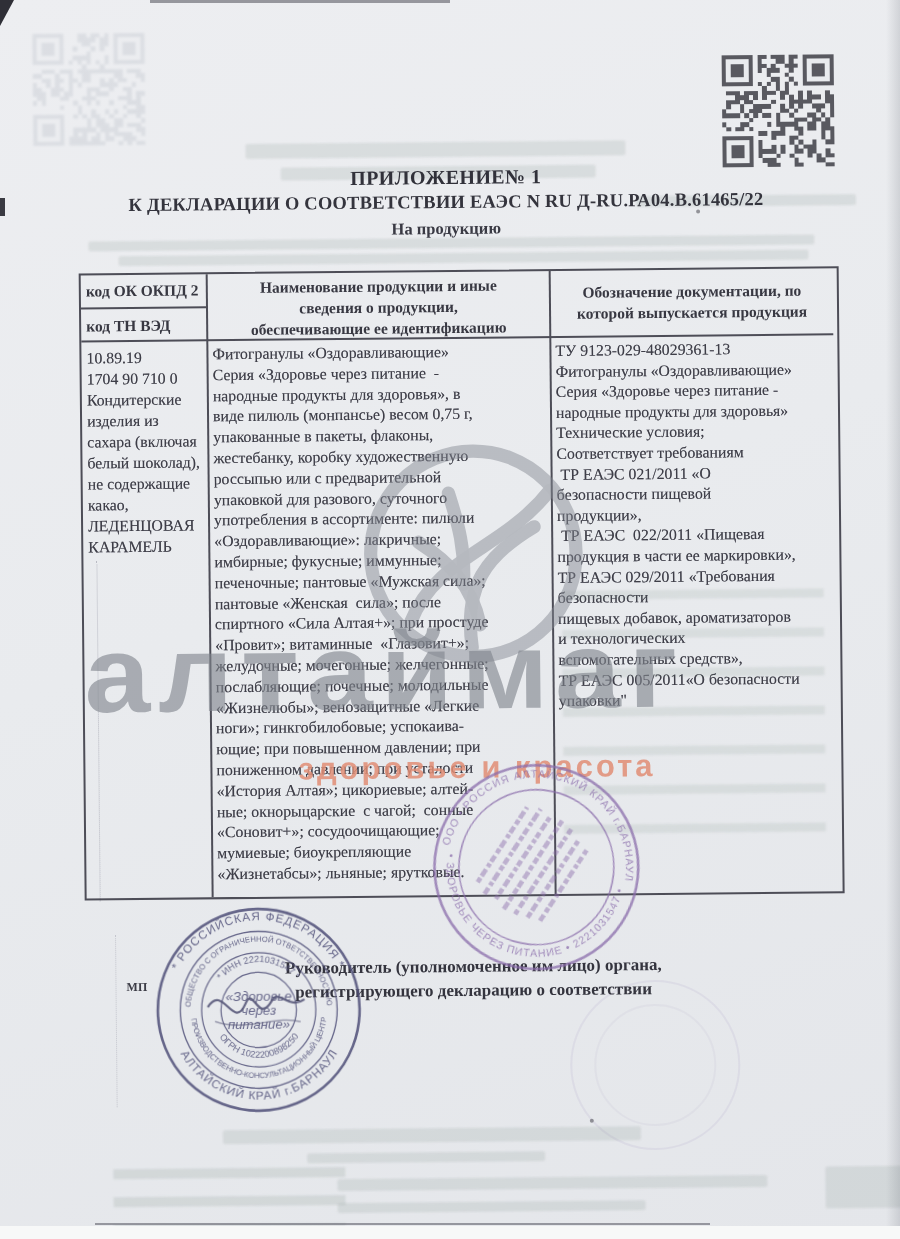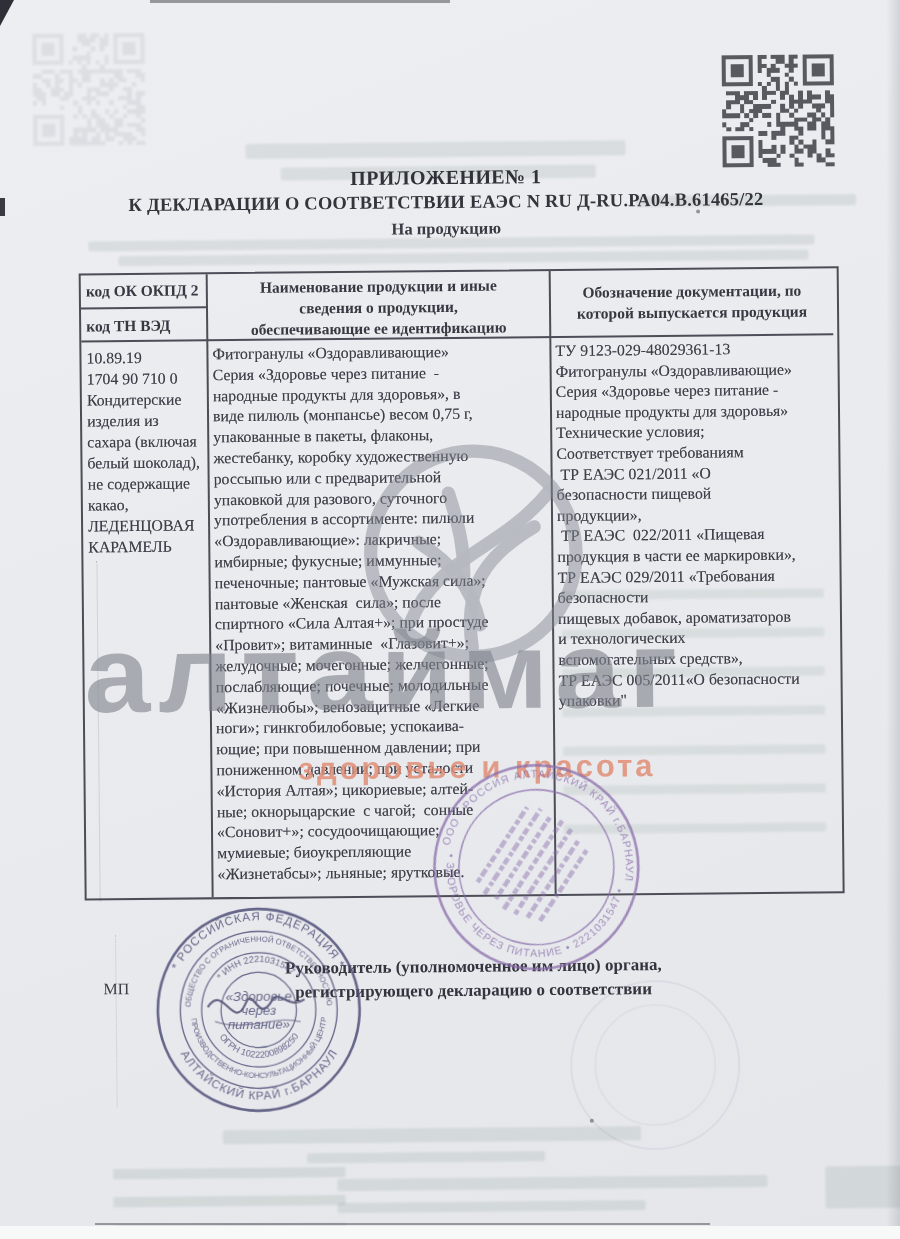--- a/index.html
+++ b/index.html
@@ -26,21 +26,21 @@
   .wm-brand{left:84px;top:612px;z-index:2;font-family:"Liberation Sans",sans-serif;font-weight:bold;
     font-size:118px;line-height:1;letter-spacing:8px;color:rgba(128,132,141,.62);transform:scaleY(.92);}
   .wm-tag{left:297px;top:750px;z-index:2;font-family:"Liberation Sans",sans-serif;font-weight:bold;
     font-size:31px;letter-spacing:3px;color:rgba(224,141,116,.85);}
   
   .stamp{z-index:3;}
   .org-stamp{left:148px;top:901px;width:214px;height:214px;filter:blur(.3px);opacity:.85;}
   .round-stamp{left:426px;top:760px;width:216px;height:216px;filter:blur(.35px);opacity:.74;transform:rotate(12deg);}
   .stamp text{font-family:"Liberation Sans",sans-serif;}
   
-  .mp{left:100px;top:977px;font-size:16px;font-weight:normal;color:#3c3c46;z-index:2;}
+  .mp{left:123px;top:977px;font-size:12px;font-weight:bold;color:#3c3c46;z-index:2;}
   .sig-head{left:190px;top:955px;width:560px;text-align:center;font-weight:bold;font-size:17px;
     line-height:24px;color:#34343e;z-index:2;white-space:pre-wrap;}
   
   .bleed{position:absolute;filter:blur(1.3px);z-index:0;}
   .bl{background:rgba(116,136,128,.16);border-radius:2px;}
   .bleed-grid{background:repeating-linear-gradient(180deg,rgba(112,132,122,.13) 0 9px,transparent 9px 39px);}
   .faint-circle{border-radius:50%;border:2px solid rgba(142,122,172,.10);z-index:0;}
   .dotline{border-left:1.5px dotted rgba(60,60,85,.28);width:0;z-index:1;}
   .speck{width:4px;height:4px;border-radius:50%;background:#4a4a52;opacity:.55;z-index:4;}
   .edge-top{left:150px;top:0;width:300px;height:3px;background:#696971;opacity:.65;filter:blur(.4px);z-index:5;}

